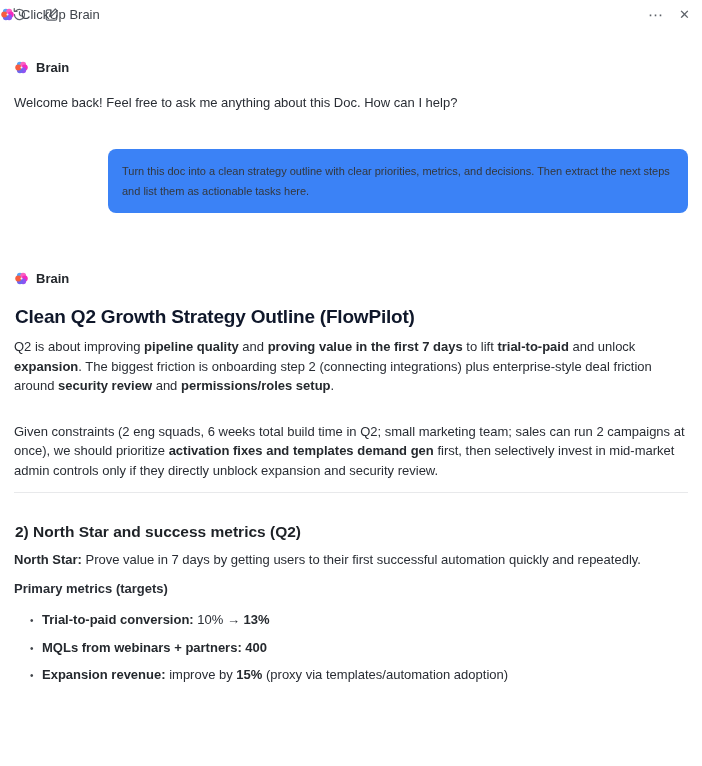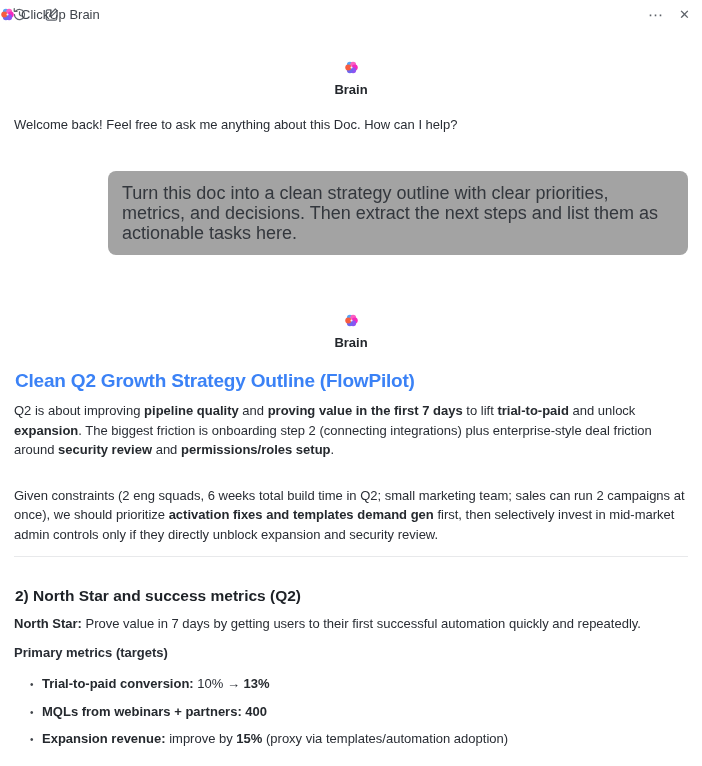--- a/index.html
+++ b/index.html
@@ -26,33 +26,33 @@
   .header-center {
     position: absolute; left: 0; right: 0; top: 0; bottom: 0;
     display: flex; align-items: center; gap: 6px;
     pointer-events: none;
   }
   .header-title { font-size: 13px; font-weight: 500; color: #3f444b; }
   .glyph-more { font-size: 15px; letter-spacing: 1px; }
   .glyph-close { font-size: 13px; }
   
   .content { padding: 0 14px; }
-  .brain-row { display: flex; align-items: center; gap: 7px; flex-direction: column; }
+  .brain-row { display: flex; align-items: center; gap: 7px; }
   .brain-row.first { margin-top: 32px; }
   .brain-row.second { margin-top: 58px; }
   .brain-name { font-size: 13px; font-weight: 700; color: #23272c; }
   .welcome { margin: 18px 0 0 0; font-size: 13px; line-height: 19px; color: #292d34; }
   .bubble-row { display: flex; justify-content: flex-end; margin-top: 37px; }
   .bubble {
-    width: 580px; background: #a3a3a3; border-radius: 8px;
-    padding: 12px 14px; font-size: 18px; line-height: 20px; color: #33373d;
+    width: 580px; background: #3b82f6; border-radius: 8px;
+    padding: 12px 14px; font-size: 11px; line-height: 20px; color: #33373d;
   }
   .doc-title {
     margin: 20px 0 0 1px; font-size: 19px; font-weight: 700;
-    letter-spacing: -0.2px; color: #3b82f6;
+    letter-spacing: -0.2px; color: #0f172a;
   }
   .sec-heading {
     margin: 16px 0 0 1px; font-size: 15.5px; font-weight: 700; color: #1e2227;
   }
   .sec-heading.second { margin-top: 30px; }
   p.body-text { margin: 9px 0 0 0; font-size: 13px; line-height: 19.5px; color: #292d34; }
   p.body-text.gap { margin-top: 26px; }
   p.body-text strong, .sub-heading, li strong { font-weight: 700; color: #25292e; }
   .divider { border: none; border-top: 1px solid #e8e9eb; margin: 12px 0 0 0; }
   .sub-heading { margin: 26px 0 0 0; font-size: 13px; }

